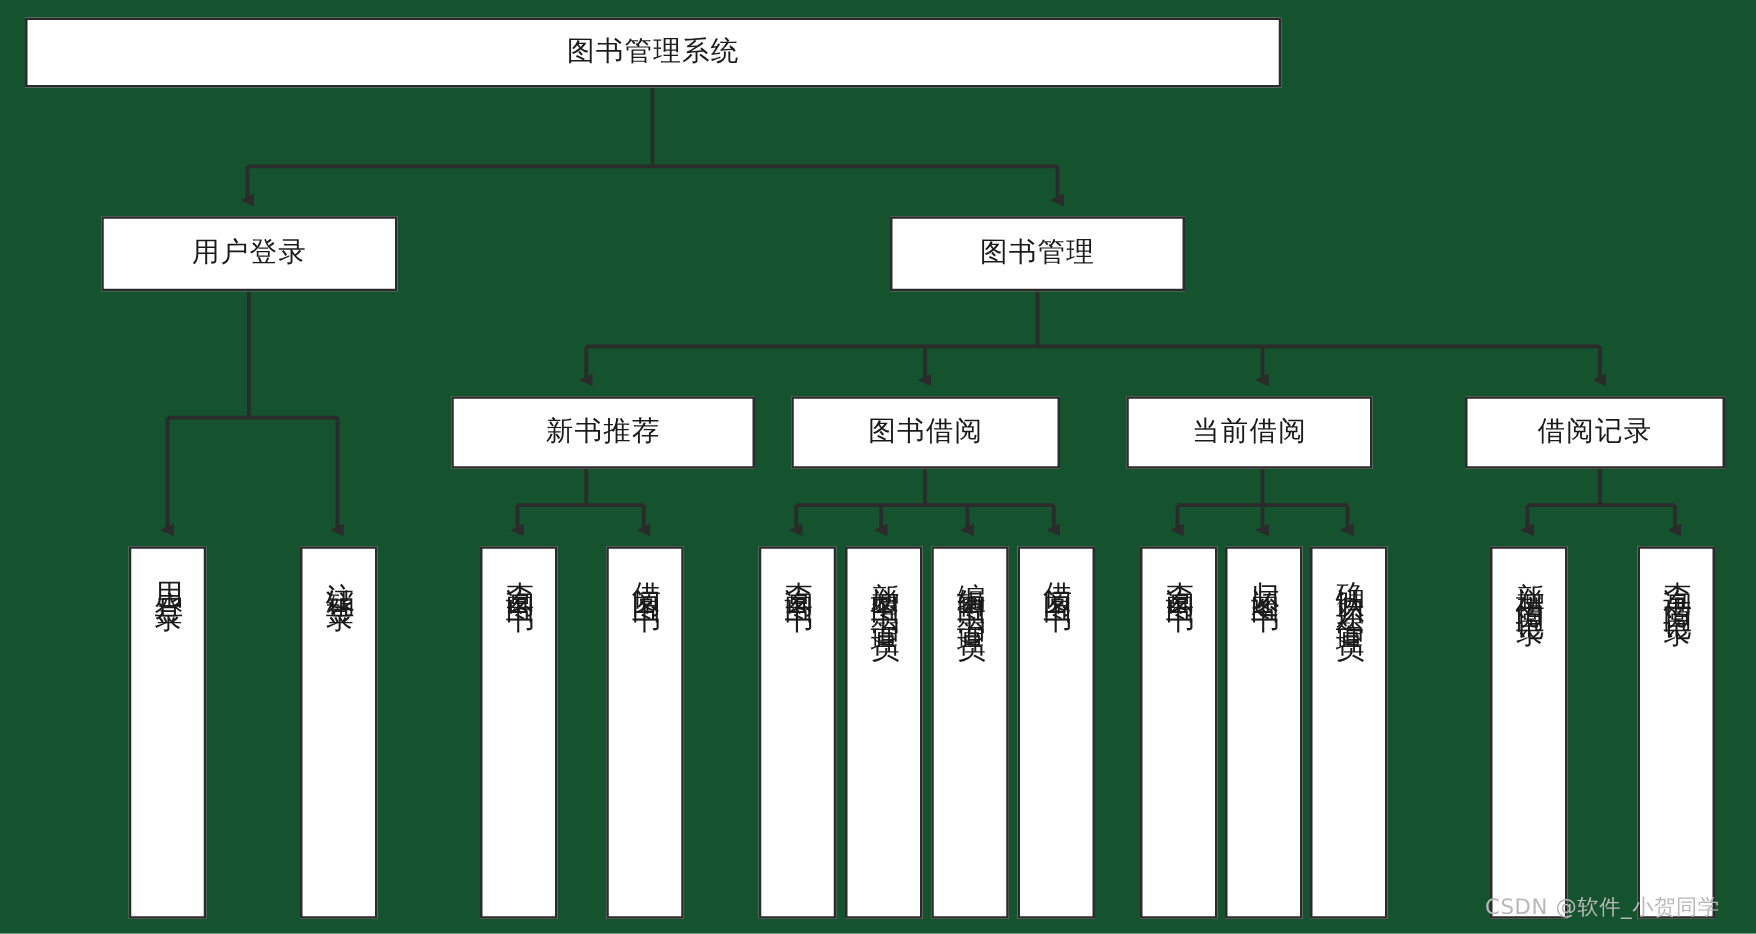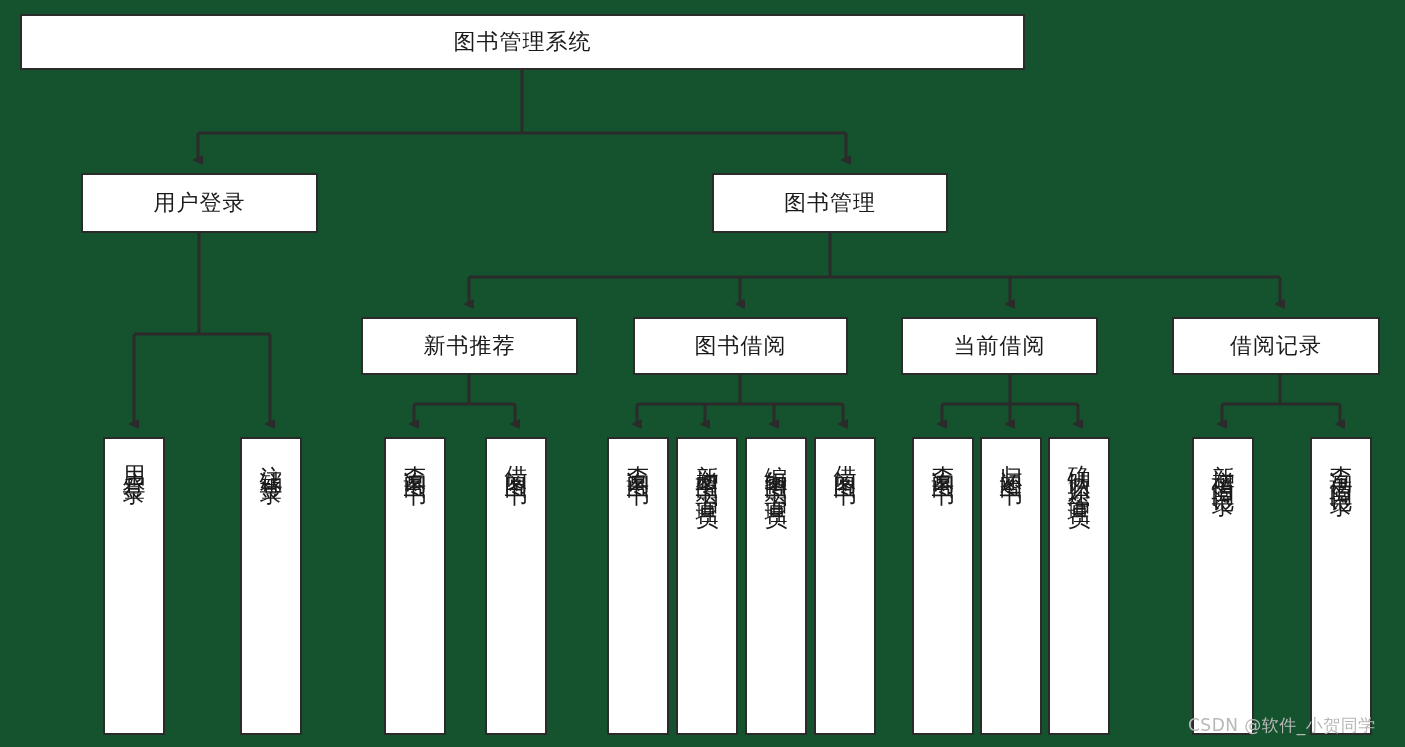--- a/index.html
+++ b/index.html
@@ -126,21 +126,21 @@
     <span class="label">图书管理系统</span>
   </div>
 
   <div class="node" style="left:81px; top:173px; width:237px; height:60px;">
     <span class="label">用户登录</span>
   </div>
   <div class="node" style="left:712px; top:173px; width:236px; height:60px;text-align:right;">
     <span class="label">图书管理</span>
   </div>
 
-  <div class="node" style="left:361px; top:317px; width:217px; height:58px;">
+  <div class="node" style="left:361px; top:317px; width:243px; height:58px;">
     <span class="label">新书推荐</span>
   </div>
   <div class="node" style="left:633px; top:317px; width:215px; height:58px;">
     <span class="label">图书借阅</span>
   </div>
   <div class="node" style="left:901px; top:317px; width:197px; height:58px;">
     <span class="label">当前借阅</span>
   </div>
   <div class="node" style="left:1172px; top:317px; width:208px; height:58px;">
     <span class="label">借阅记录</span>

